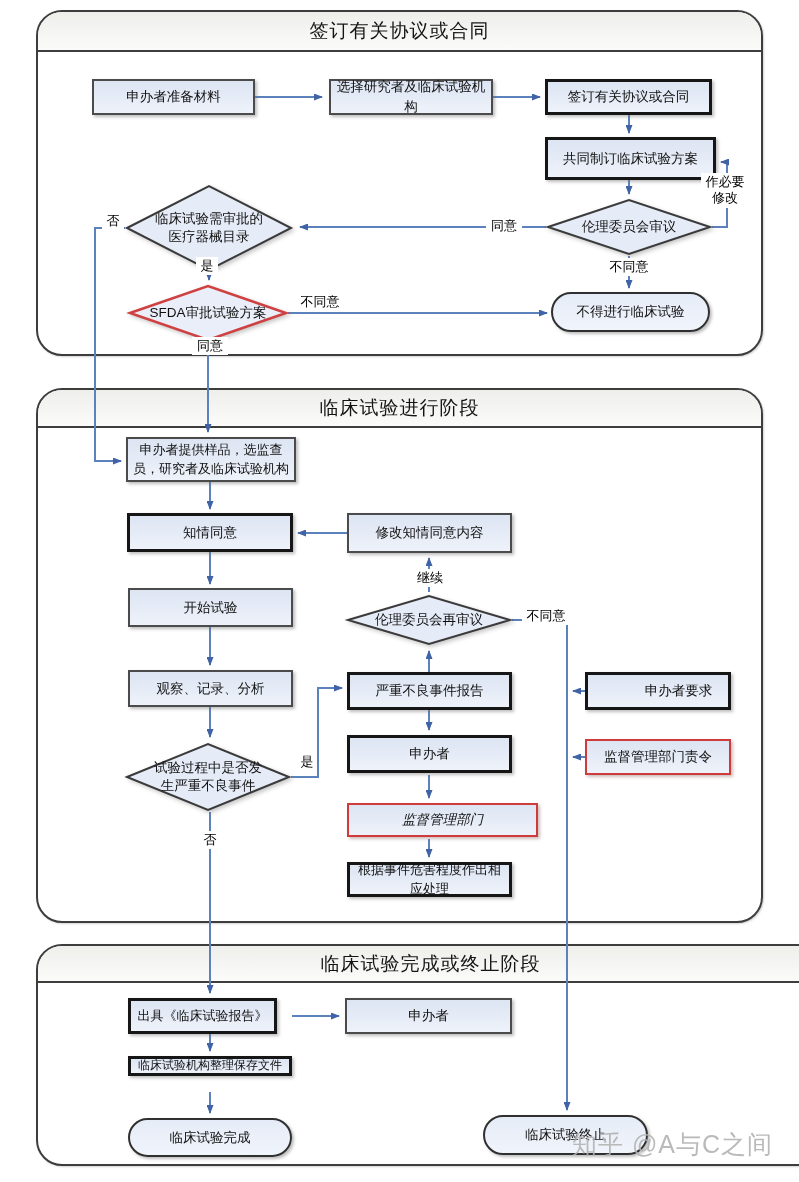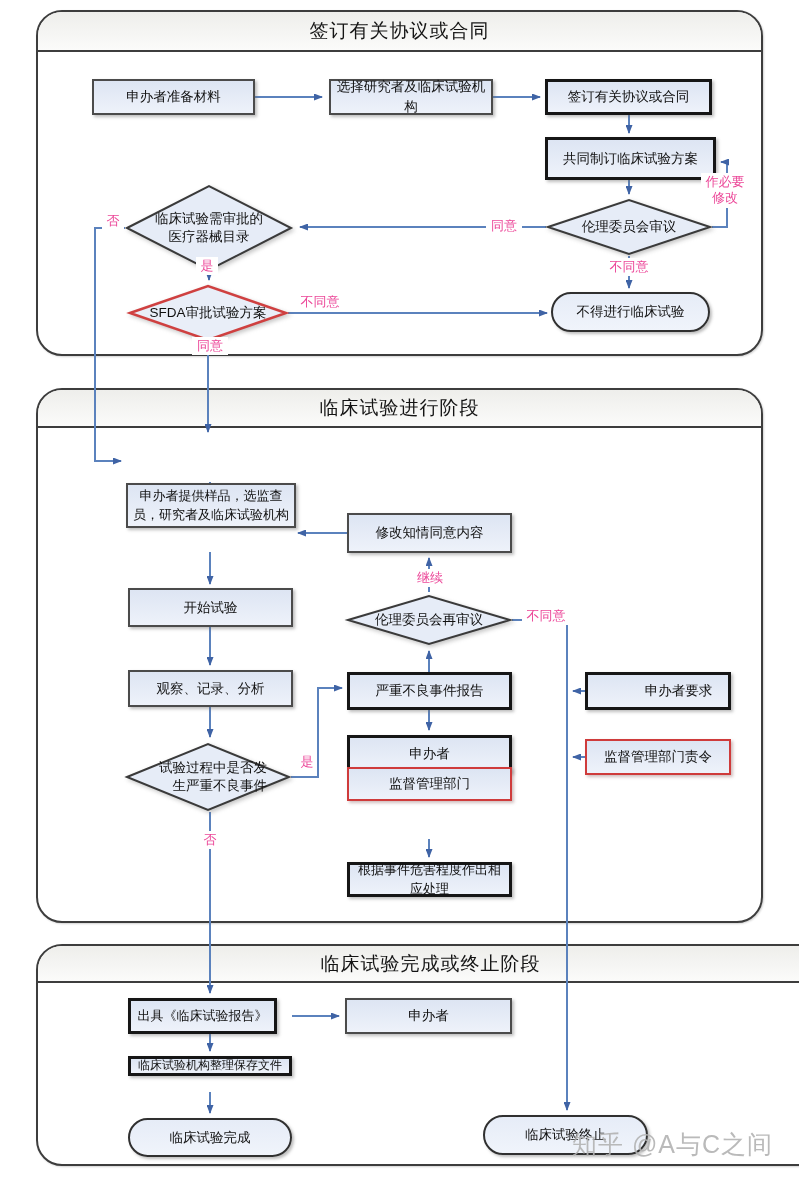--- a/index.html
+++ b/index.html
@@ -17,21 +17,21 @@
        padding:2px 3px;box-sizing:border-box;z-index:3;}
   .box.bold{border:3px solid #161616;}
   .box.red{border:2.5px solid #cf3b3b;box-shadow:2px 2px 3px rgba(150,110,110,.45);}
   .stadium{border-radius:20px;background:linear-gradient(180deg,#e6ecf7,#f0f4fb);border:2.5px solid #303030;}
   .diamond{position:absolute;z-index:3;}
   .diamond svg{position:absolute;left:0;top:0;width:100%;height:100%;overflow:visible;
        filter:drop-shadow(2px 2px 2px rgba(110,110,110,.4));}
   .dlabel{position:absolute;left:0;top:0;right:0;bottom:0;display:flex;align-items:center;justify-content:center;
        text-align:center;font-size:13.5px;line-height:1.3;}
   .elabel{position:absolute;background:#ffffff;font-size:13px;text-align:center;line-height:1.25;z-index:4;
-       color:#ec4899;padding:1px 2px;box-sizing:border-box;}
+       color:#000000;padding:1px 2px;box-sizing:border-box;}
   .watermark{position:absolute;z-index:5;color:#b3b3b3;font-size:25px;opacity:.9;white-space:nowrap;letter-spacing:1px;}
 </style>
 </head>
 <body>
 
 <div class="canvas">
 
   <div class="section" style="left:36px;top:10px;width:727px;height:346px;">
     <div class="section-head" style="height:38px;">签订有关协议或合同</div>
   </div>
@@ -110,43 +110,44 @@
   <div class="box stadium" style="left:551px;top:292px;width:159px;height:40px;">不得进行临床试验</div>
 
   <div class="elabel" style="left:486px;top:217px;width:36px;">同意</div>
   <div class="elabel" style="left:605px;top:258px;width:48px;">不同意</div>
   <div class="elabel" style="left:701px;top:173px;width:48px;">作必要修改</div>
   <div class="elabel" style="left:102px;top:212px;width:22px;">否</div>
   <div class="elabel" style="left:196px;top:257px;width:22px;">是</div>
   <div class="elabel" style="left:296px;top:293px;width:48px;">不同意</div>
   <div class="elabel" style="left:192px;top:337px;width:36px;">同意</div>
 
-  <div class="box" style="left:126px;top:437px;width:170px;height:45px;font-size:13px;margin-top:46px;">申办者提供样品，选监查员，研究者及临床试验机构</div>
+  <div class="box" style="left:126px;top:437px;width:170px;height:45px;font-size:13px;">申办者提供样品，选监查员，研究者及临床试验机构</div>
+  <div class="box bold" style="left:127px;top:513px;width:166px;height:39px;">知情同意</div>
   <div class="box" style="left:347px;top:513px;width:165px;height:40px;">修改知情同意内容</div>
   <div class="box" style="left:128px;top:588px;width:165px;height:39px;">开始试验</div>
   <div class="box" style="left:128px;top:670px;width:165px;height:37px;">观察、记录、分析</div>
 
   <div class="diamond" style="left:346px;top:594px;width:166px;height:52px;">
     <svg viewBox="0 0 166 52" preserveAspectRatio="none">
       <polygon points="2,26 83,2 164,26 83,50" fill="#e6ecf7" stroke="#3a3a3a" stroke-width="2"></polygon>
     </svg>
     <span class="dlabel">伦理委员会再审议</span>
   </div>
 
   <div class="box bold" style="left:347px;top:672px;width:165px;height:38px;">严重不良事件报告</div>
 
   <div class="diamond" style="left:125px;top:742px;width:166px;height:70px;">
     <svg viewBox="0 0 166 70" preserveAspectRatio="none">
       <polygon points="2,35 83,2 164,35 83,68" fill="#e6ecf7" stroke="#3a3a3a" stroke-width="2"></polygon>
     </svg>
-    <span class="dlabel" style="padding:0 24px;text-align:right;">试验过程中是否发生严重不良事件</span>
+    <span class="dlabel" style="padding:0 24px;">试验过程中是否发生严重不良事件</span>
   </div>
 
   <div class="box bold" style="left:347px;top:735px;width:165px;height:38px;">申办者</div>
-  <div class="box red" style="left:347px;top:767px;width:165px;height:34px;">监督管理部门</div>
+  <div class="box red" style="left:347px;top:803px;width:191px;height:34px;font-style:italic;">监督管理部门</div>
   <div class="box bold" style="left:347px;top:862px;width:165px;height:35px;font-size:13px;">根据事件危害程度作出相应处理</div>
   <div class="box bold" style="left:585px;top:672px;width:146px;height:38px;padding-left:44px;">申办者要求</div>
   <div class="box red" style="left:585px;top:739px;width:146px;height:36px;">监督管理部门责令</div>
 
   <div class="elabel" style="left:413px;top:569px;width:34px;">继续</div>
   <div class="elabel" style="left:522px;top:607px;width:48px;">不同意</div>
   <div class="elabel" style="left:297px;top:753px;width:20px;">是</div>
   <div class="elabel" style="left:200px;top:831px;width:20px;">否</div>
 
   <div class="box bold" style="left:128px;top:998px;width:149px;height:36px;font-size:13px;">出具《临床试验报告》</div>

